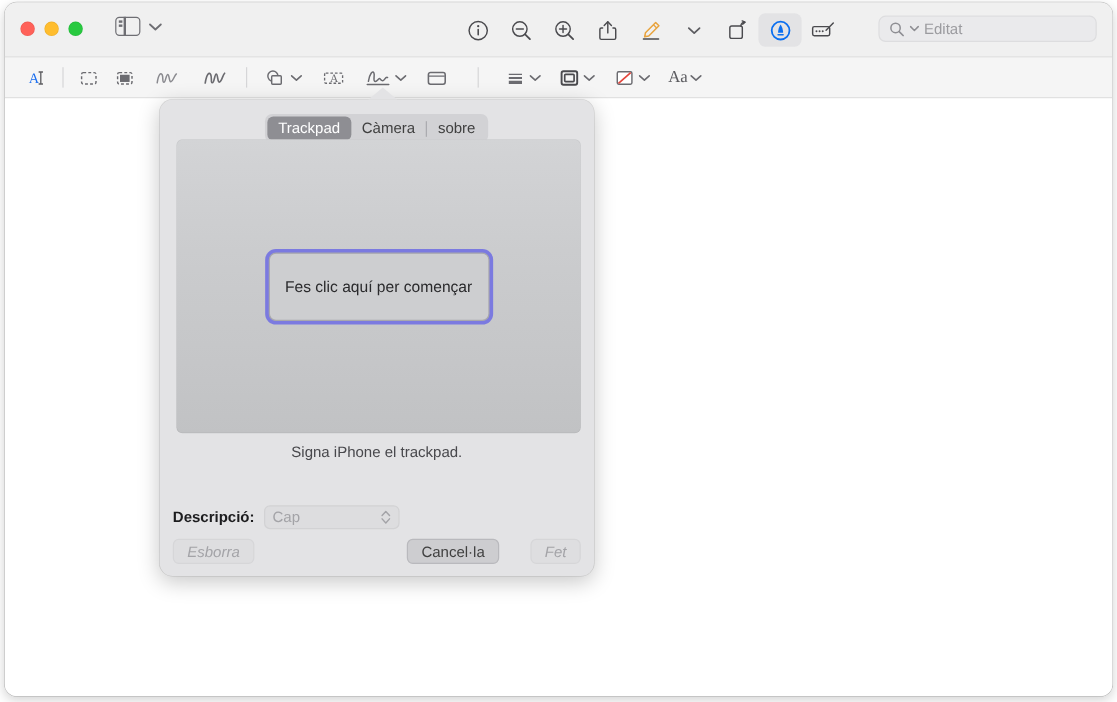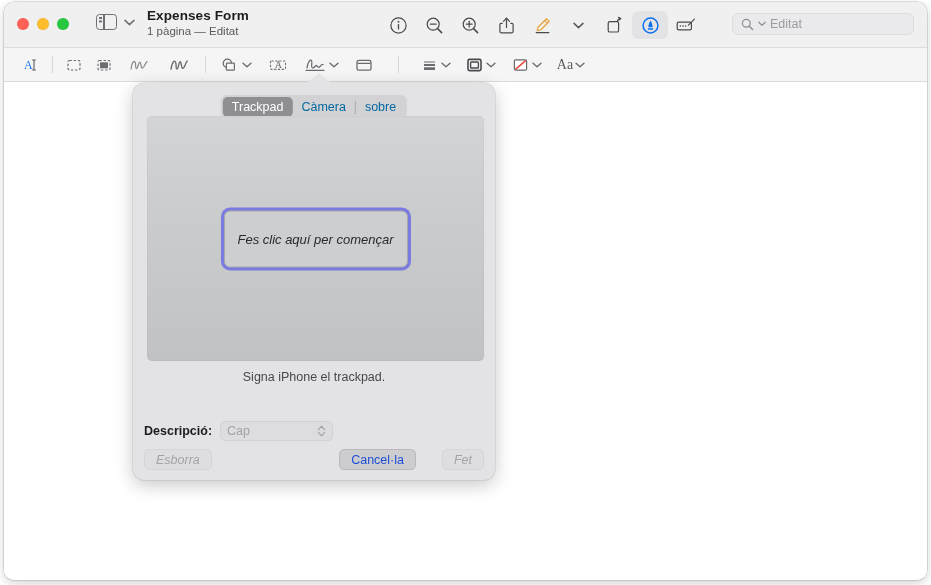--- a/index.html
+++ b/index.html
@@ -206,21 +206,21 @@
     border-radius: 6px;
     padding: 2px;
     height: 20px;
     box-sizing: content-box;
   }
   .seg {
     padding: 0 9px;
     height: 20px;
     line-height: 20px;
     font-size: 12.5px;
-    color: #0369a1;
+    color: #404040;
     border-radius: 5px;
     white-space: nowrap;
   }
   .seg.selected {
     background: #8e8e93;
     color: #ffffff;
   }
   .seg-div {
     width: 0;
     height: 13px;
@@ -244,21 +244,20 @@
     top: 50%;
     transform: translate(-50%, -50%);
     background: #cdced0;
     border: 0.5px solid #a8a8ac;
     border-radius: 6px;
     padding: 20px 13px;
     font-size: 13px;
     color: #2a2a2c;
     white-space: nowrap;
     box-shadow: 0 0 0 3px #7b7ae0;
-    font-style: italic;
   }
 
   .hint {
     position: absolute;
     left: 0;
     right: 0;
     top: 287px;
     text-align: center;
     font-size: 12.5px;
     color: #48484c;
@@ -320,21 +319,21 @@
   }
   .btn.disabled {
     background: #dedee0;
     border: 0.5px solid #d6d6d8;
     color: #a3a3a7;
     font-style: italic;
   }
   .btn.enabled {
     background: #cdcdd0;
     border: 0.5px solid #b9b9bd;
-    color: #1d4ed8;
+    color: #404040;
   }
   .btn-clear { left: 11px; }
   .btn-cancel { right: 79px; }
   .btn-done  { right: 11px; }
 </style>
 </head>
 <body>
 
 <div id="app-window">
 
@@ -346,24 +345,20 @@
       <div class="tl green"></div>
     </div>
 
     <div class="sidebar-btn">
       <div class="sb-icon"></div>
       <svg width="11" height="7" viewBox="0 0 11 7">
         <path d="M1 1.4 L5.5 5.6 L10 1.4" fill="none" stroke="#6e6e73" stroke-width="1.5" stroke-linecap="round" stroke-linejoin="round"></path>
       </svg>
     </div>
 
-    <div class="title-block">
-      <div class="doc-title">Expenses Form</div>
-      <div class="doc-sub">1 pàgina — Editat</div>
-    </div>
 
     <div class="tb-icons">
 
       <div class="tbi">
         <svg width="19" height="19" viewBox="0 0 19 19">
           <circle cx="9.5" cy="9.5" r="7.6" fill="none" stroke="#4a4a4e" stroke-width="1.2"></circle>
           <circle cx="9.5" cy="5.8" r="0.95" fill="#4a4a4e"></circle>
           <rect x="8.85" y="7.9" width="1.3" height="5.6" rx="0.6" fill="#4a4a4e"></rect>
         </svg>
       </div>

